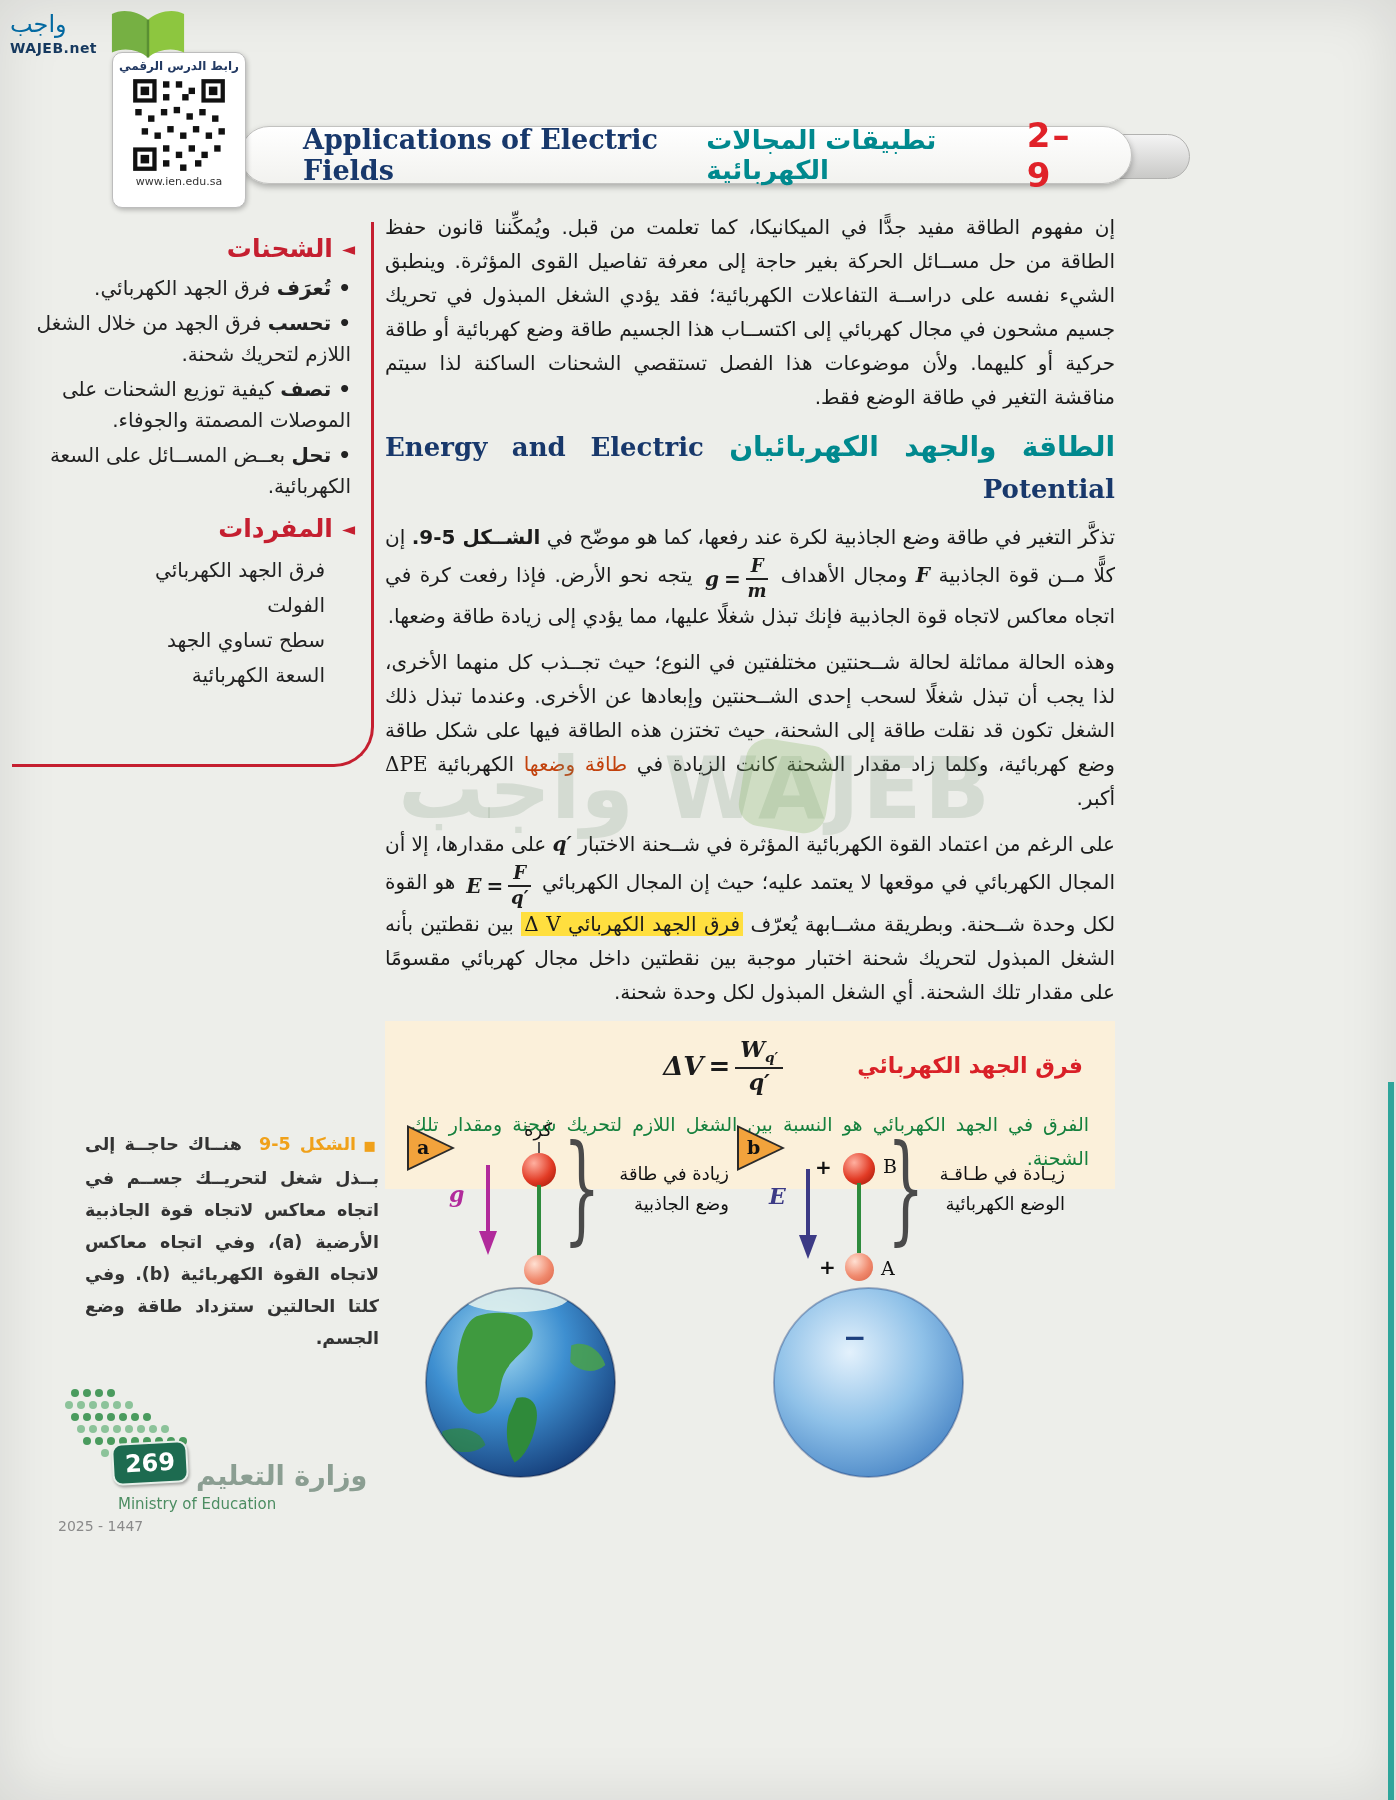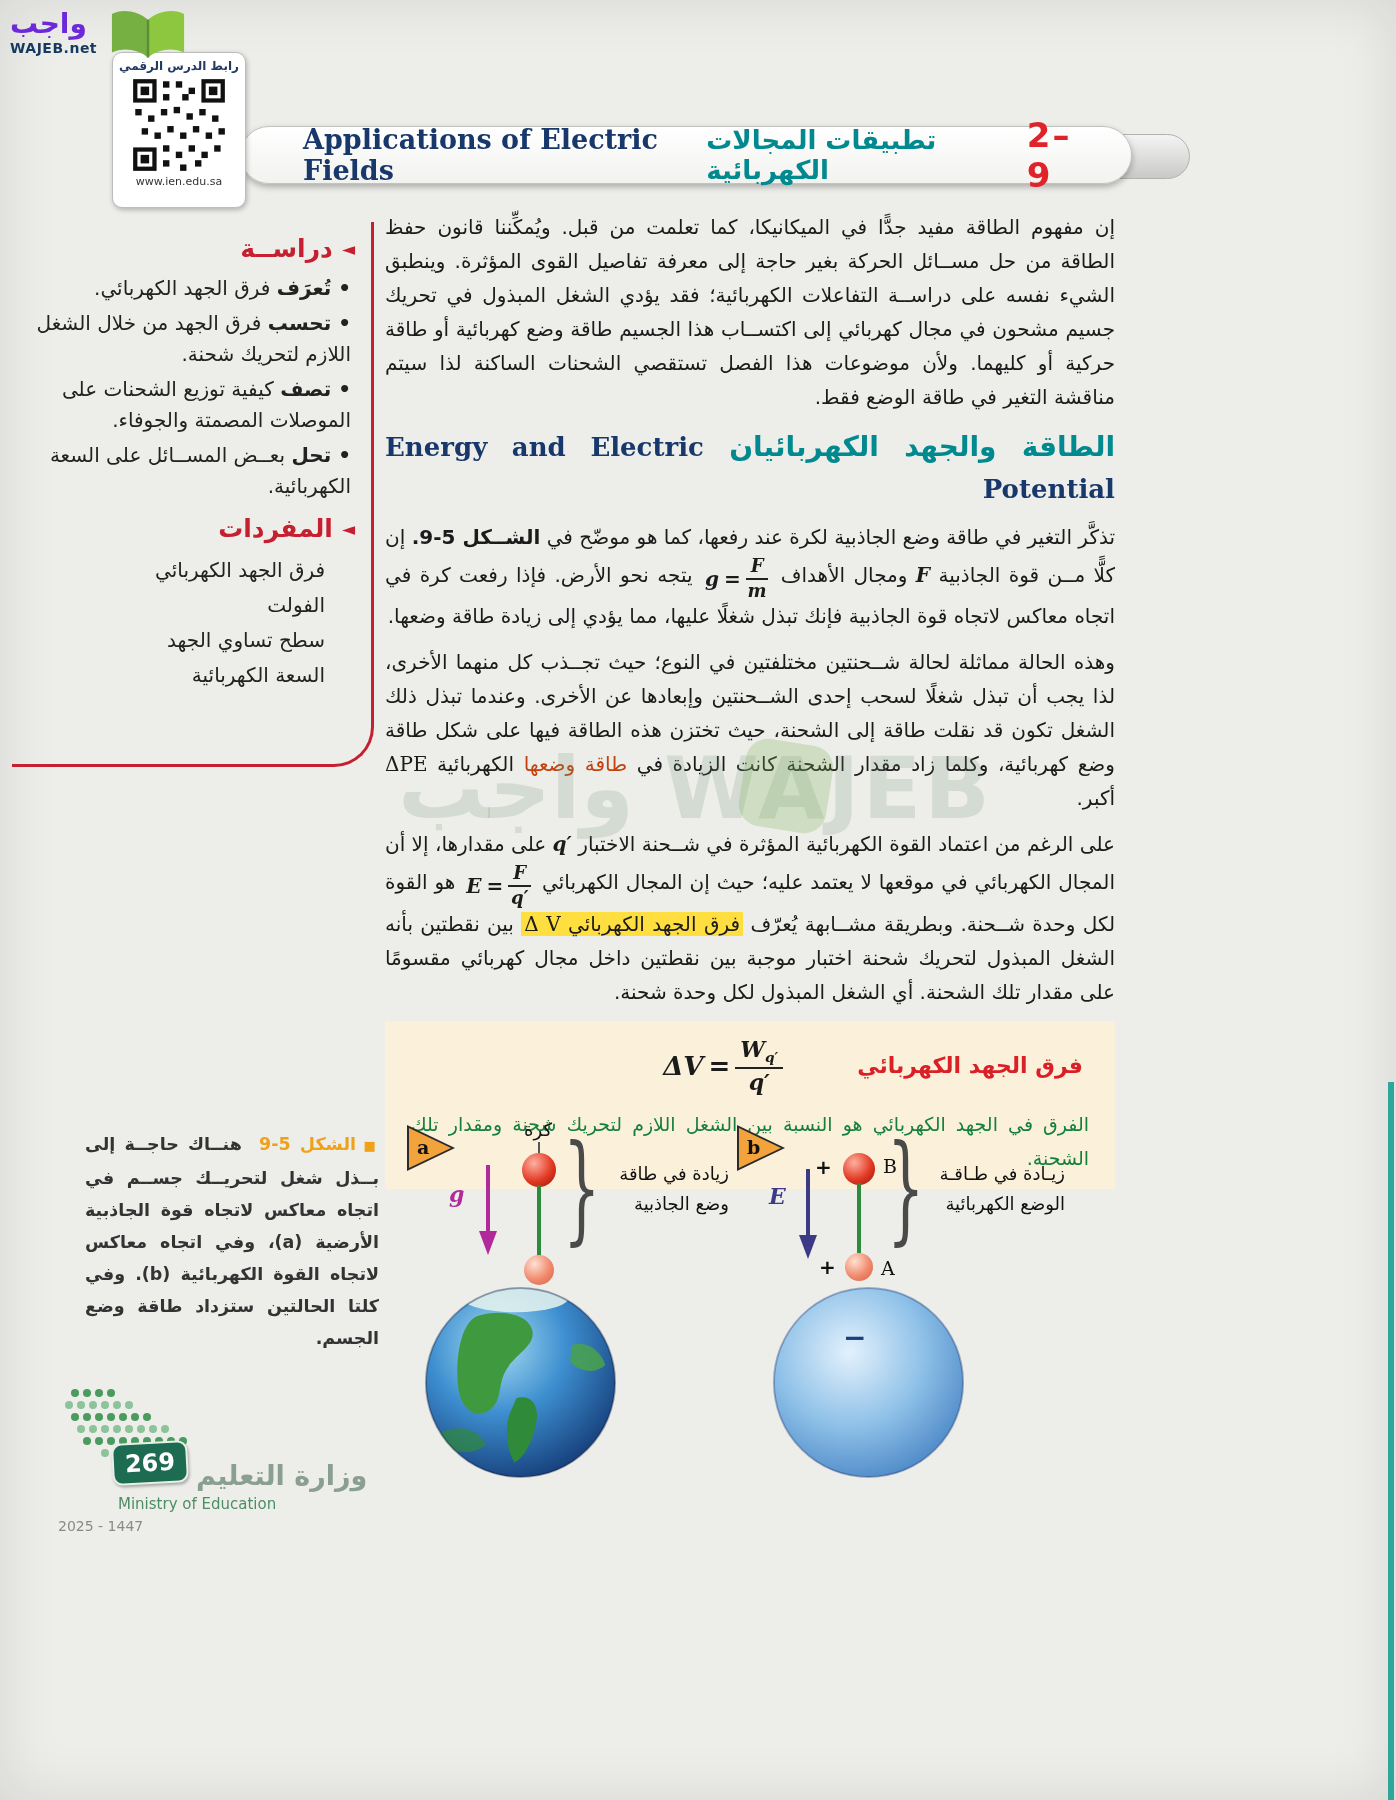--- a/index.html
+++ b/index.html
@@ -6,21 +6,21 @@
   html,body { background:#d8d9d6; }
   body { font-family:"DejaVu Sans", sans-serif; }
   .page {
     position:relative; width:1396px; height:1800px; margin:0 auto;
     background:#edeeea; overflow:hidden;
     box-shadow: inset 0 0 60px rgba(0,0,0,.10);
   }
 
   
   .brand { position:absolute; left:10px; top:8px; display:flex; align-items:flex-start; gap:10px; z-index:6; }
-  .brand-ar { font-size:28px; font-weight:bold; color:#6d28d9; line-height:32px; }
+  .brand-ar { font-size:24px; font-weight:normal; color:#0369a1; line-height:32px; }
   .brand-en { font-size:14px; font-weight:bold; color:#16395f; letter-spacing:.5px; }
   .book-icon { width:82px; height:58px; }
 
   
   .qr-card {
     position:absolute; left:112px; top:52px; width:134px; height:156px;
     background:#fff; border:1px solid #bdbdbd; border-radius:10px;
     box-shadow:1px 2px 5px rgba(0,0,0,.25);
     display:flex; flex-direction:column; align-items:center; padding:6px 4px; z-index:5;
   }
@@ -208,21 +208,21 @@
   </div>
 
   <div class="header-track"></div>
   <div class="header-pill">
     <span class="htitle-en">Applications of Electric Fields</span>
     <span class="htitle-ar">تطبيقات المجالات الكهربائية</span>
     <span class="hnum" dir="ltr">2–9</span>
   </div>
 
   <div class="sidebar">
-    <div class="side-title">دراســة</div>
+    <div class="side-title">الشحنات</div>
     <ul class="side-list">
       <li><span class="obj-lead">تُعرَف</span><span> فرق الجهد الكهربائي.</span></li>
       <li><span class="obj-lead">تحسب</span><span> فرق الجهد من خلال الشغل اللازم لتحريك شحنة.</span></li>
       <li><span class="obj-lead">تصف</span><span> كيفية توزيع الشحنات على الموصلات المصمتة والجوفاء.</span></li>
       <li><span class="obj-lead">تحل</span><span> بعــض المســائل على السعة الكهربائية.</span></li>
     </ul>
     <div class="side-title vocab-title">المفردات</div>
     <ul class="vocab-list">
       <li>فرق الجهد الكهربائي</li>
       <li>الفولت</li>

